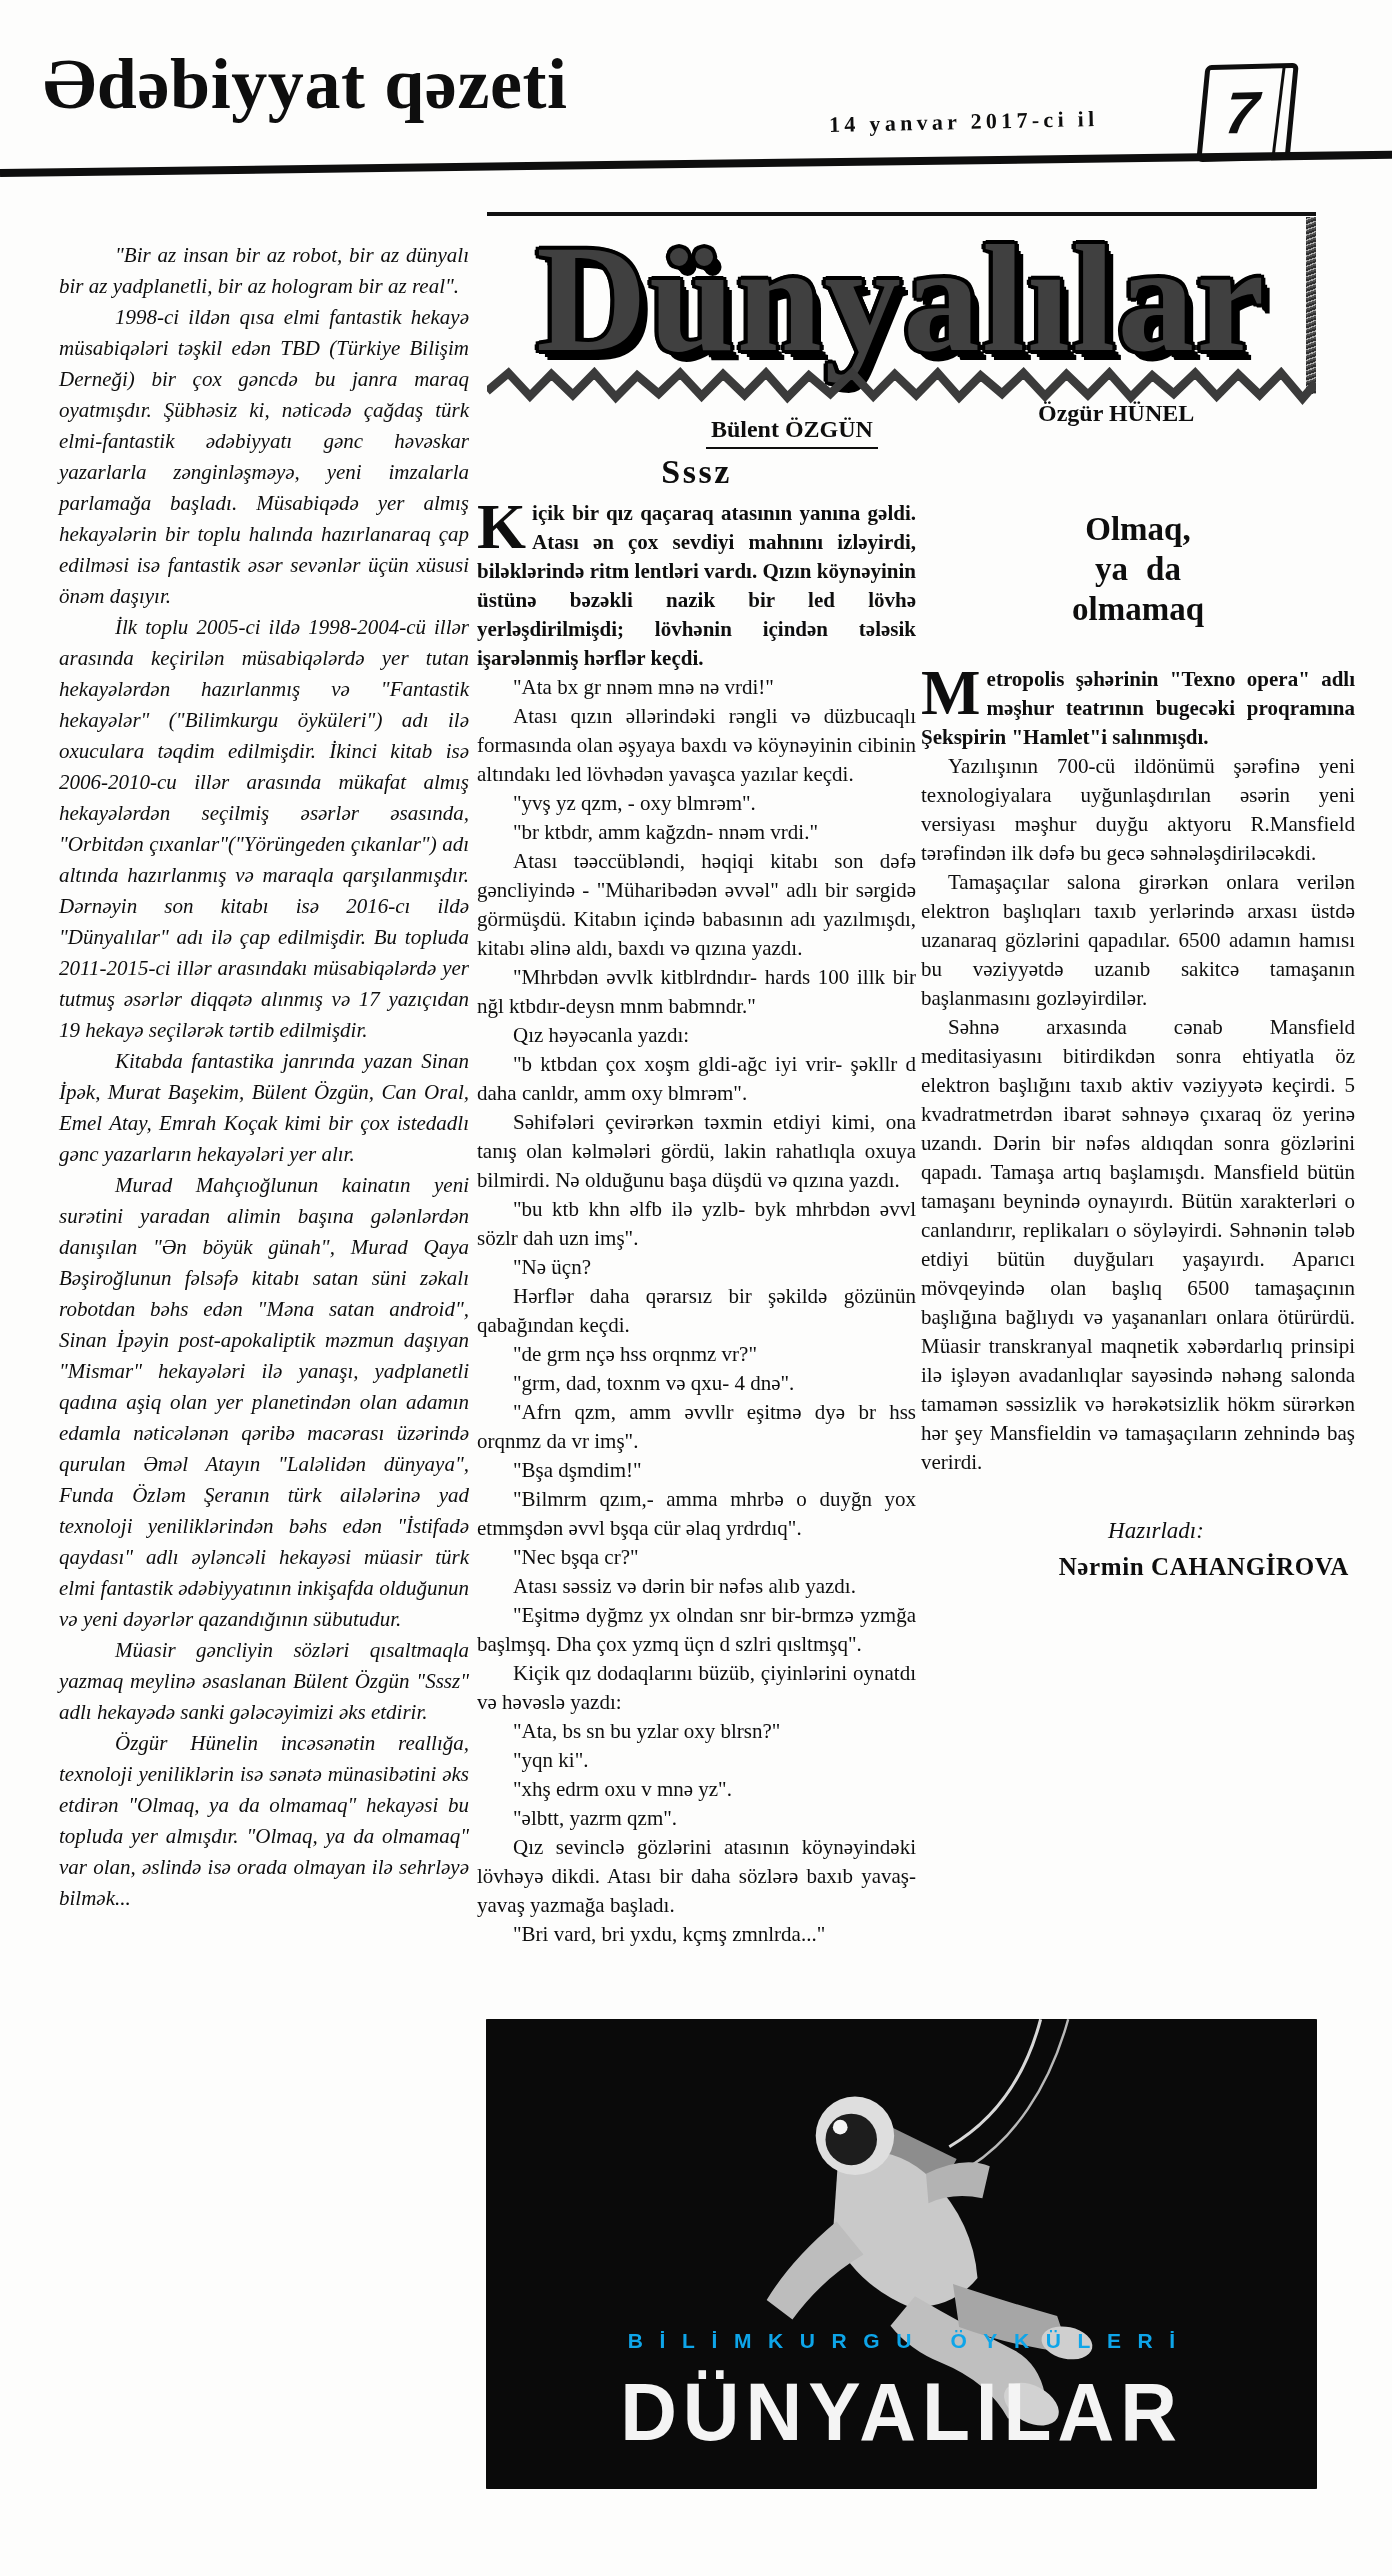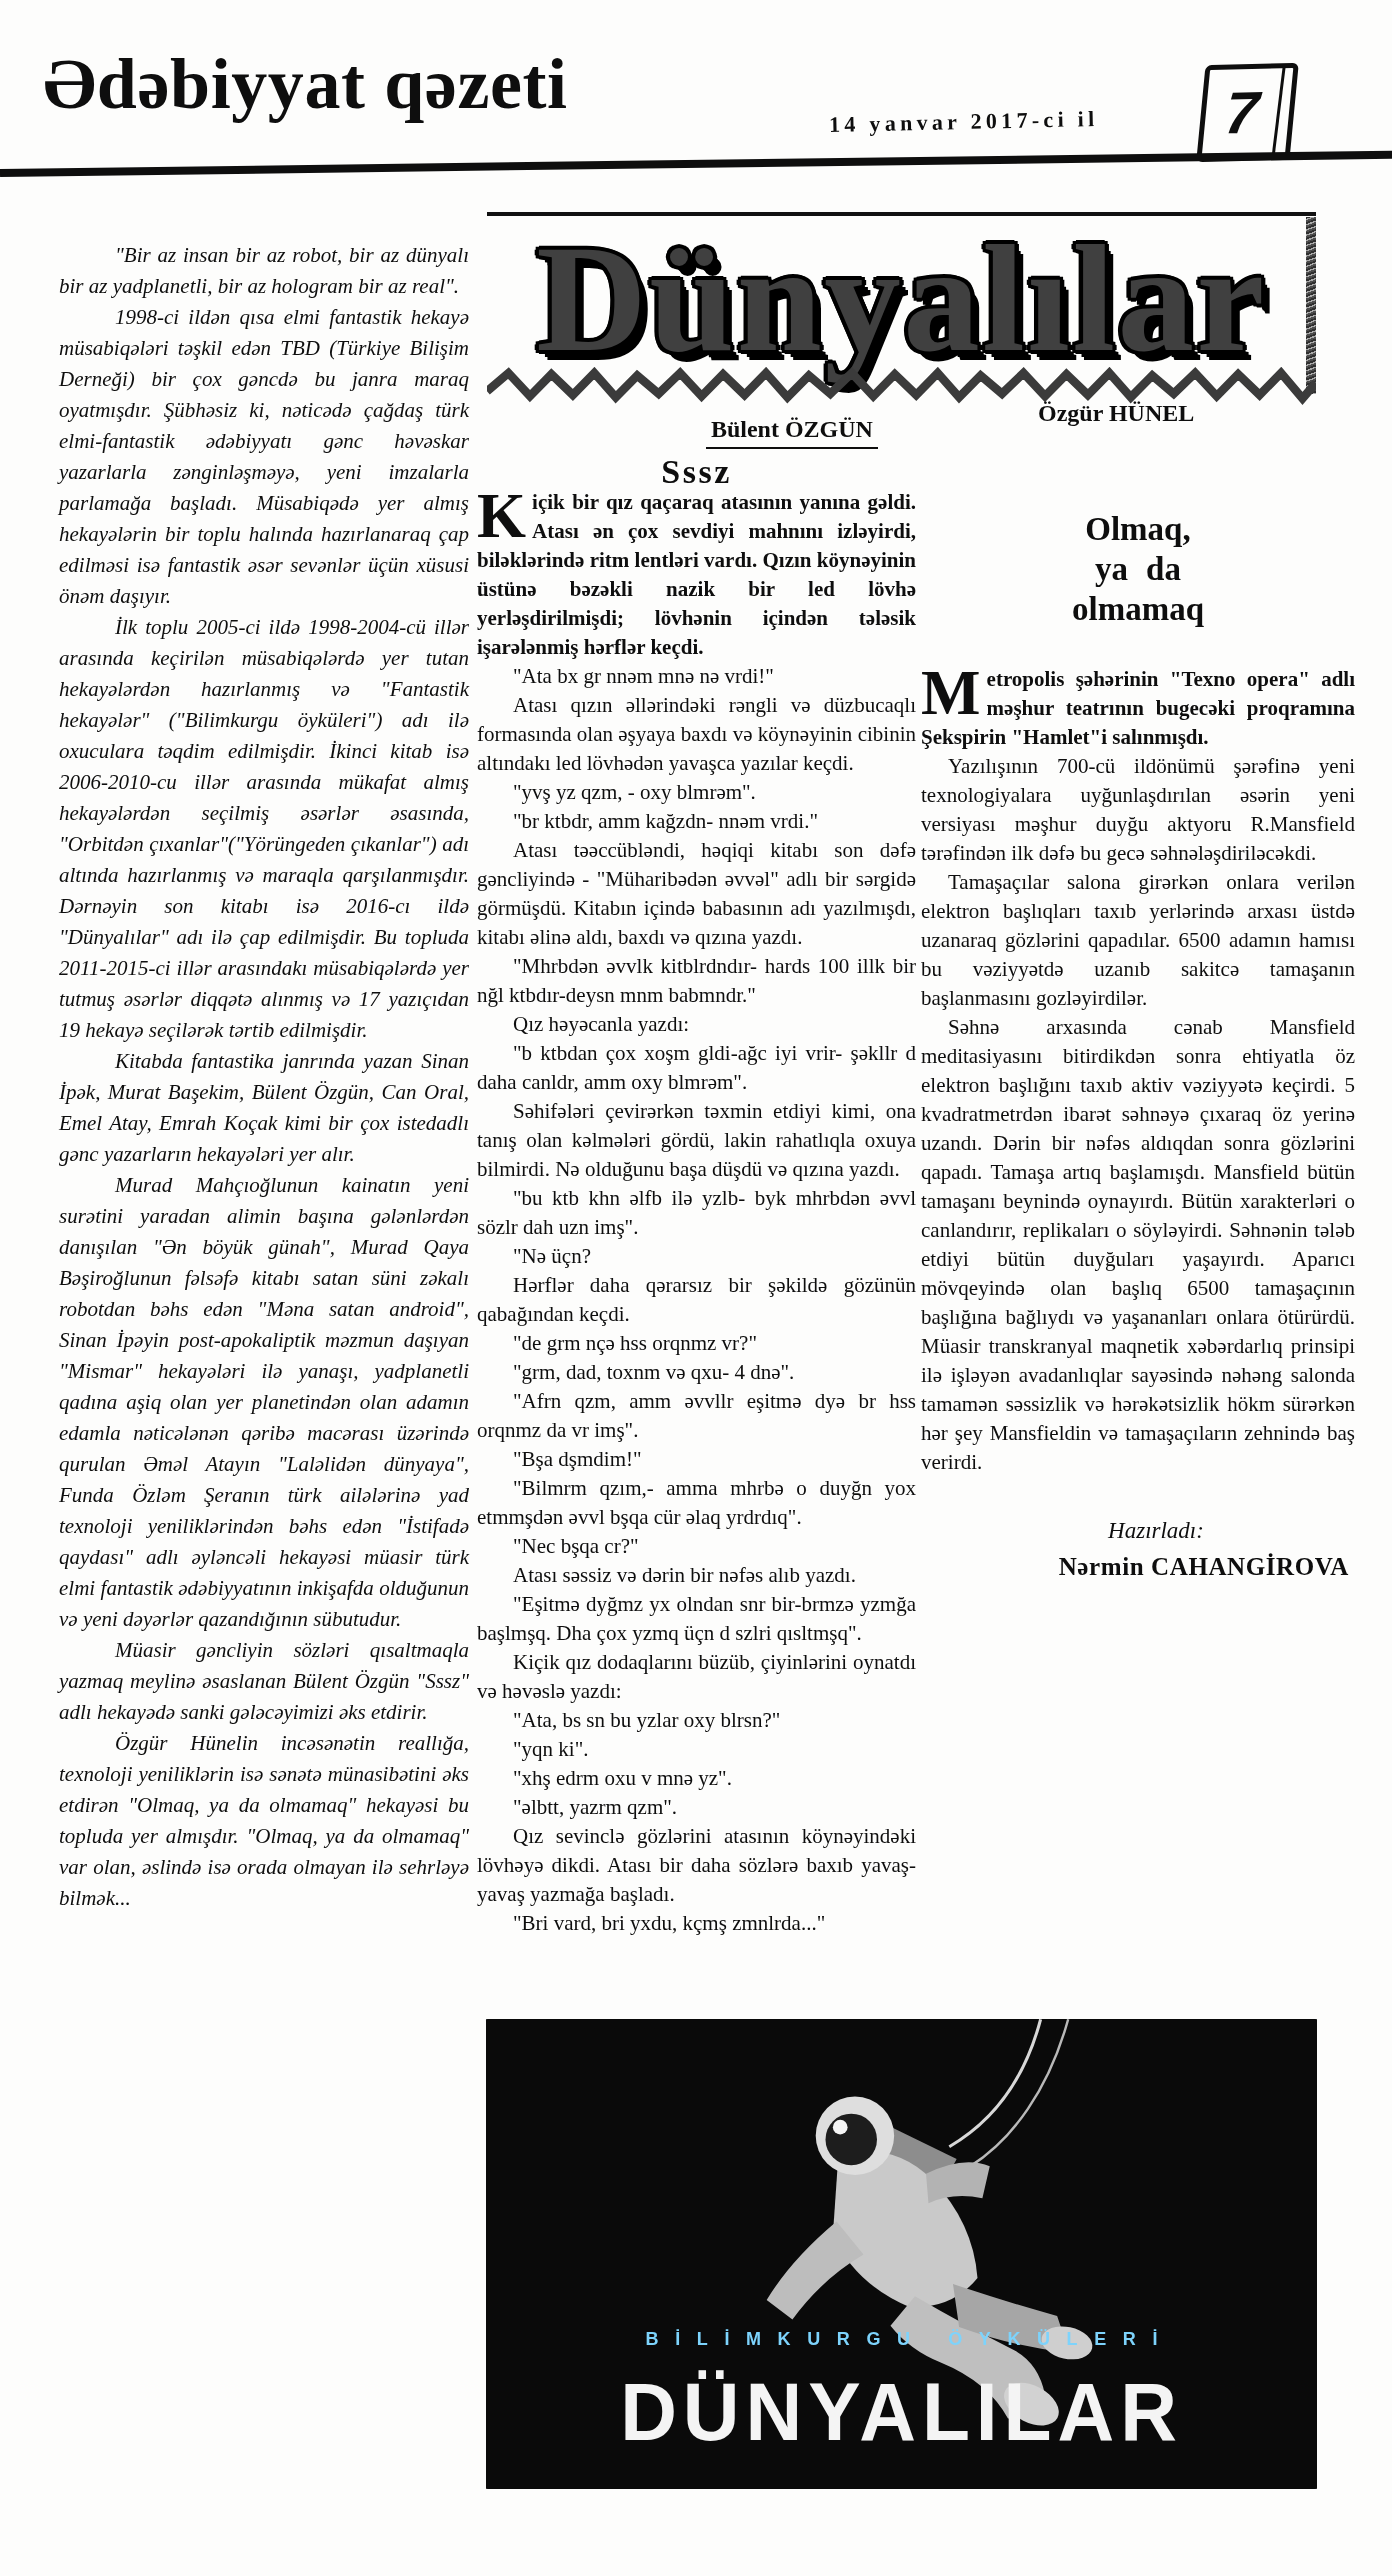--- a/index.html
+++ b/index.html
@@ -69,21 +69,21 @@
   .byline-right {
     position:absolute; left:1038px; top:400px;
     font-size:24px; font-weight:bold; white-space:nowrap;
   }
   
   .story1 {
     position:absolute; left:477px; top:457px; width:439px;
     font-size:21px; line-height:29px; text-align:justify;
   }
   .story1 h2 {
-    margin:0 0 2px 0; text-align:center;
+    margin:0 0 13px 0; text-align:center;
     font-size:34px; font-weight:bold; letter-spacing:2.5px;
   }
   .story1 p { margin:0; text-indent:36px; }
   .story1 p.lede { text-indent:0; font-weight:bold; line-height:29px; }
   .dropcap {
     float:left; font-weight:bold; font-size:63px; line-height:49px;
     padding:3.7px 6.1px 0 0;
   }
   
   .story2 {
@@ -107,21 +107,21 @@
   }
   
   .cover {
     position:absolute; left:486px; top:2019px; width:831px; height:470px;
     background:#0a0a0a; z-index:2; border-radius:1.8px;
   }
   .cover svg { position:absolute; left:0; top:0; }
   .cover-series {
     position:absolute; left:0; right:0; top:310px; text-align:center;
     font-family:"Liberation Sans", sans-serif; font-weight:bold;
-    font-size:18px; color:#7dd3fc; letter-spacing:16.6px; text-indent:16.6px;
+    font-size:21px; color:#0ea5e9; letter-spacing:16.6px; text-indent:16.6px;
     white-space:nowrap;
   }
   .cover-title {
     position:absolute; left:0; right:0; top:347px; text-align:center;
     font-family:"Liberation Sans", sans-serif; font-weight:bold;
     font-size:81px; color:#f4f4f4; letter-spacing:6.1px; white-space:nowrap;
     transform:scaleX(0.97);
   }
 </style>
 </head>

